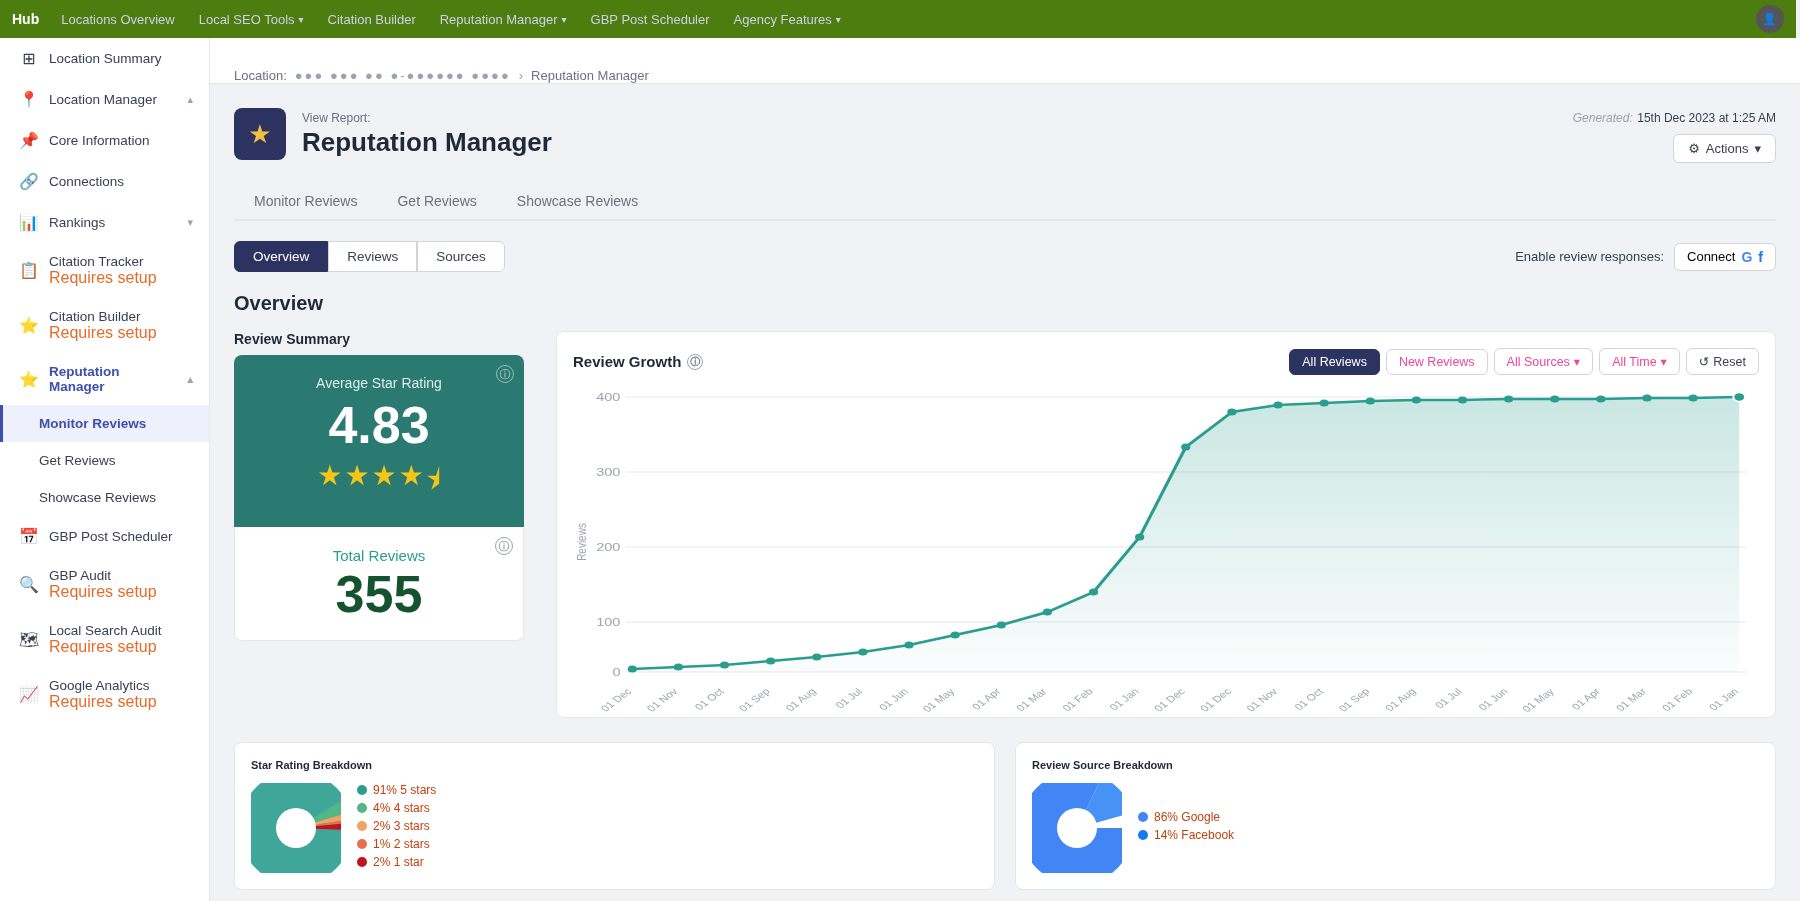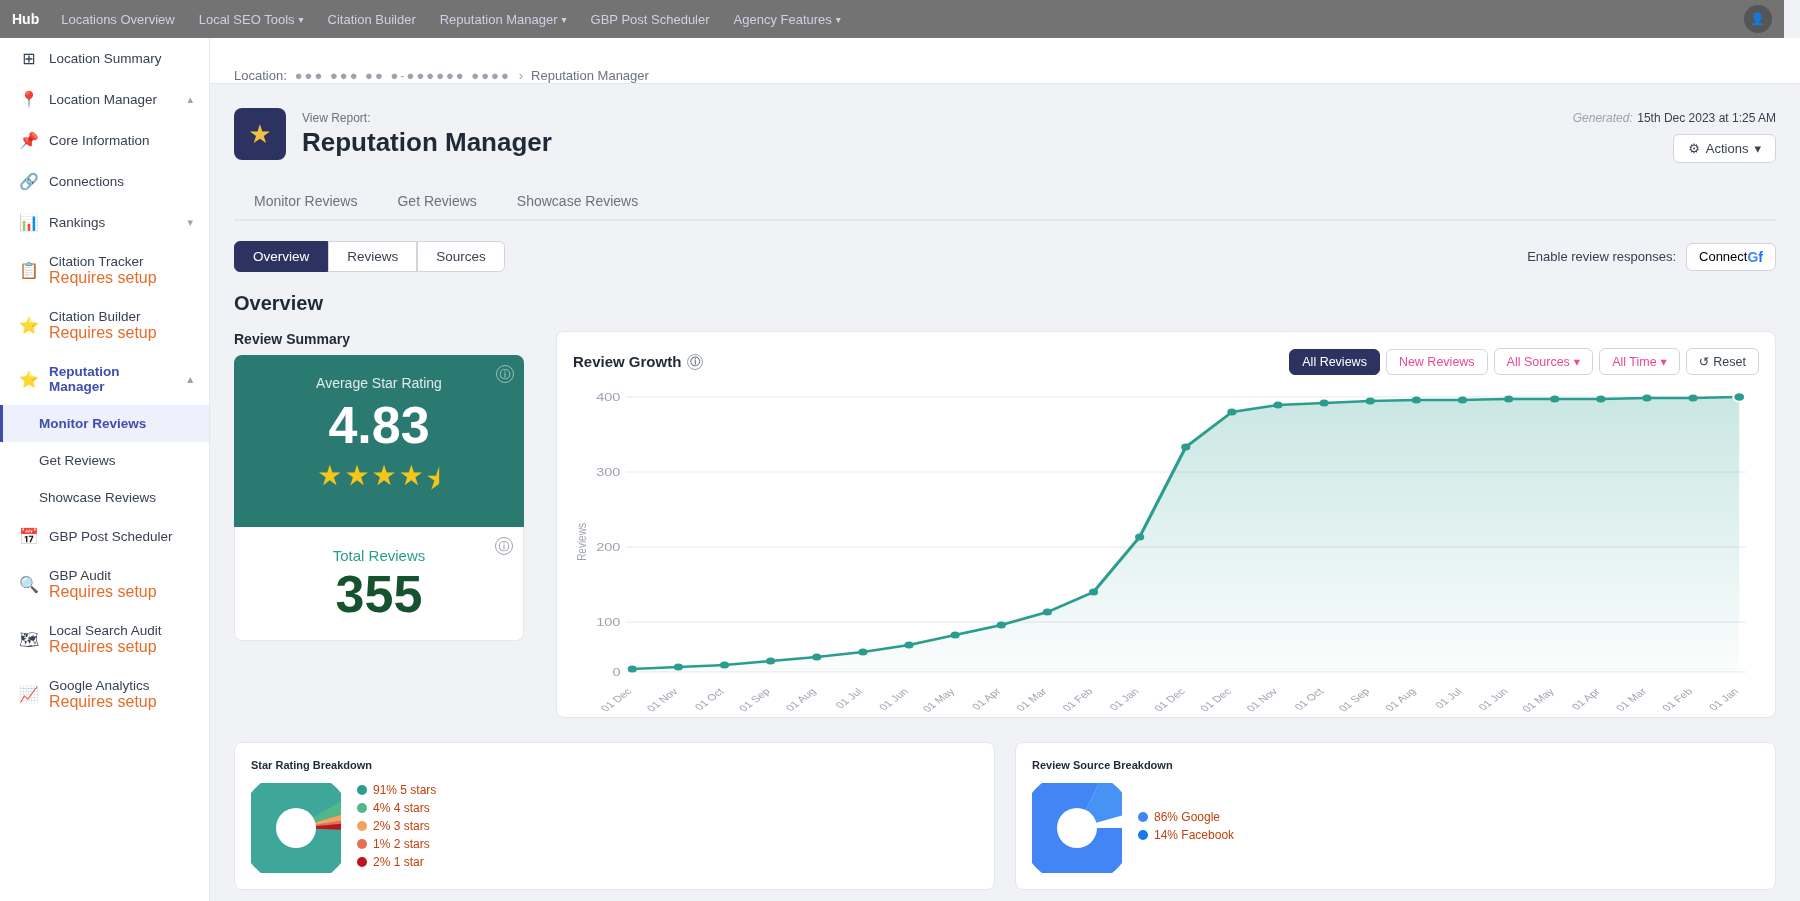--- a/index.html
+++ b/index.html
@@ -1,26 +1,26 @@
 <!DOCTYPE html>
 <html><head>
   <meta charset="utf-8">
   <style>
     * { margin: 0; padding: 0; box-sizing: border-box; }
     body { font-family: -apple-system, BlinkMacSystemFont, 'Segoe UI', Arial, sans-serif; background: #f0f2f5; overflow: hidden; }
 
     
     .top-nav {
-      background: #737373;
+      background: #4d7c0f;
       height: 38px;
       display: flex;
       align-items: center;
       padding: 0 12px;
       gap: 4px;
-      position: fixed; top: 0; left: 0; right: 16px; z-index: 100;
+      position: fixed; top: 0; left: 0; right: 4px; z-index: 100;
     }
     .top-nav-item {
       color: #cdd0e8;
       font-size: 13px;
       padding: 4px 10px;
       border-radius: 4px;
       cursor: pointer;
       display: flex; align-items: center; gap: 4px;
       white-space: nowrap;
     }
@@ -138,21 +138,21 @@
       border: 1px solid #d1d5db;
       color: #374151;
       background: #fff;
     }
     .inner-tab:first-child { border-radius: 6px 0 0 6px; }
     .inner-tab:last-child { border-radius: 0 6px 6px 0; }
     .inner-tab.active { background: #2d3361; color: #fff; border-color: #2d3361; }
 
     .connect-row { display: flex; align-items: center; gap: 10px; font-size: 13px; color: #374151; }
     .connect-btn {
-      display: flex; align-items: center; 
+      display: flex; align-items: center; gap: 6px;
       border: 1px solid #d1d5db; border-radius: 6px;
       padding: 5px 12px; background: #fff; cursor: pointer; font-size: 13px;
     }
     .g-icon { color: #4285f4; font-weight: 700; font-size: 14px; }
     .fb-icon { color: #1877f2; font-weight: 700; font-size: 14px; }
 
     
     .overview-title { font-size: 20px; font-weight: 700; color: #1f2937; margin-bottom: 16px; }
 
     

